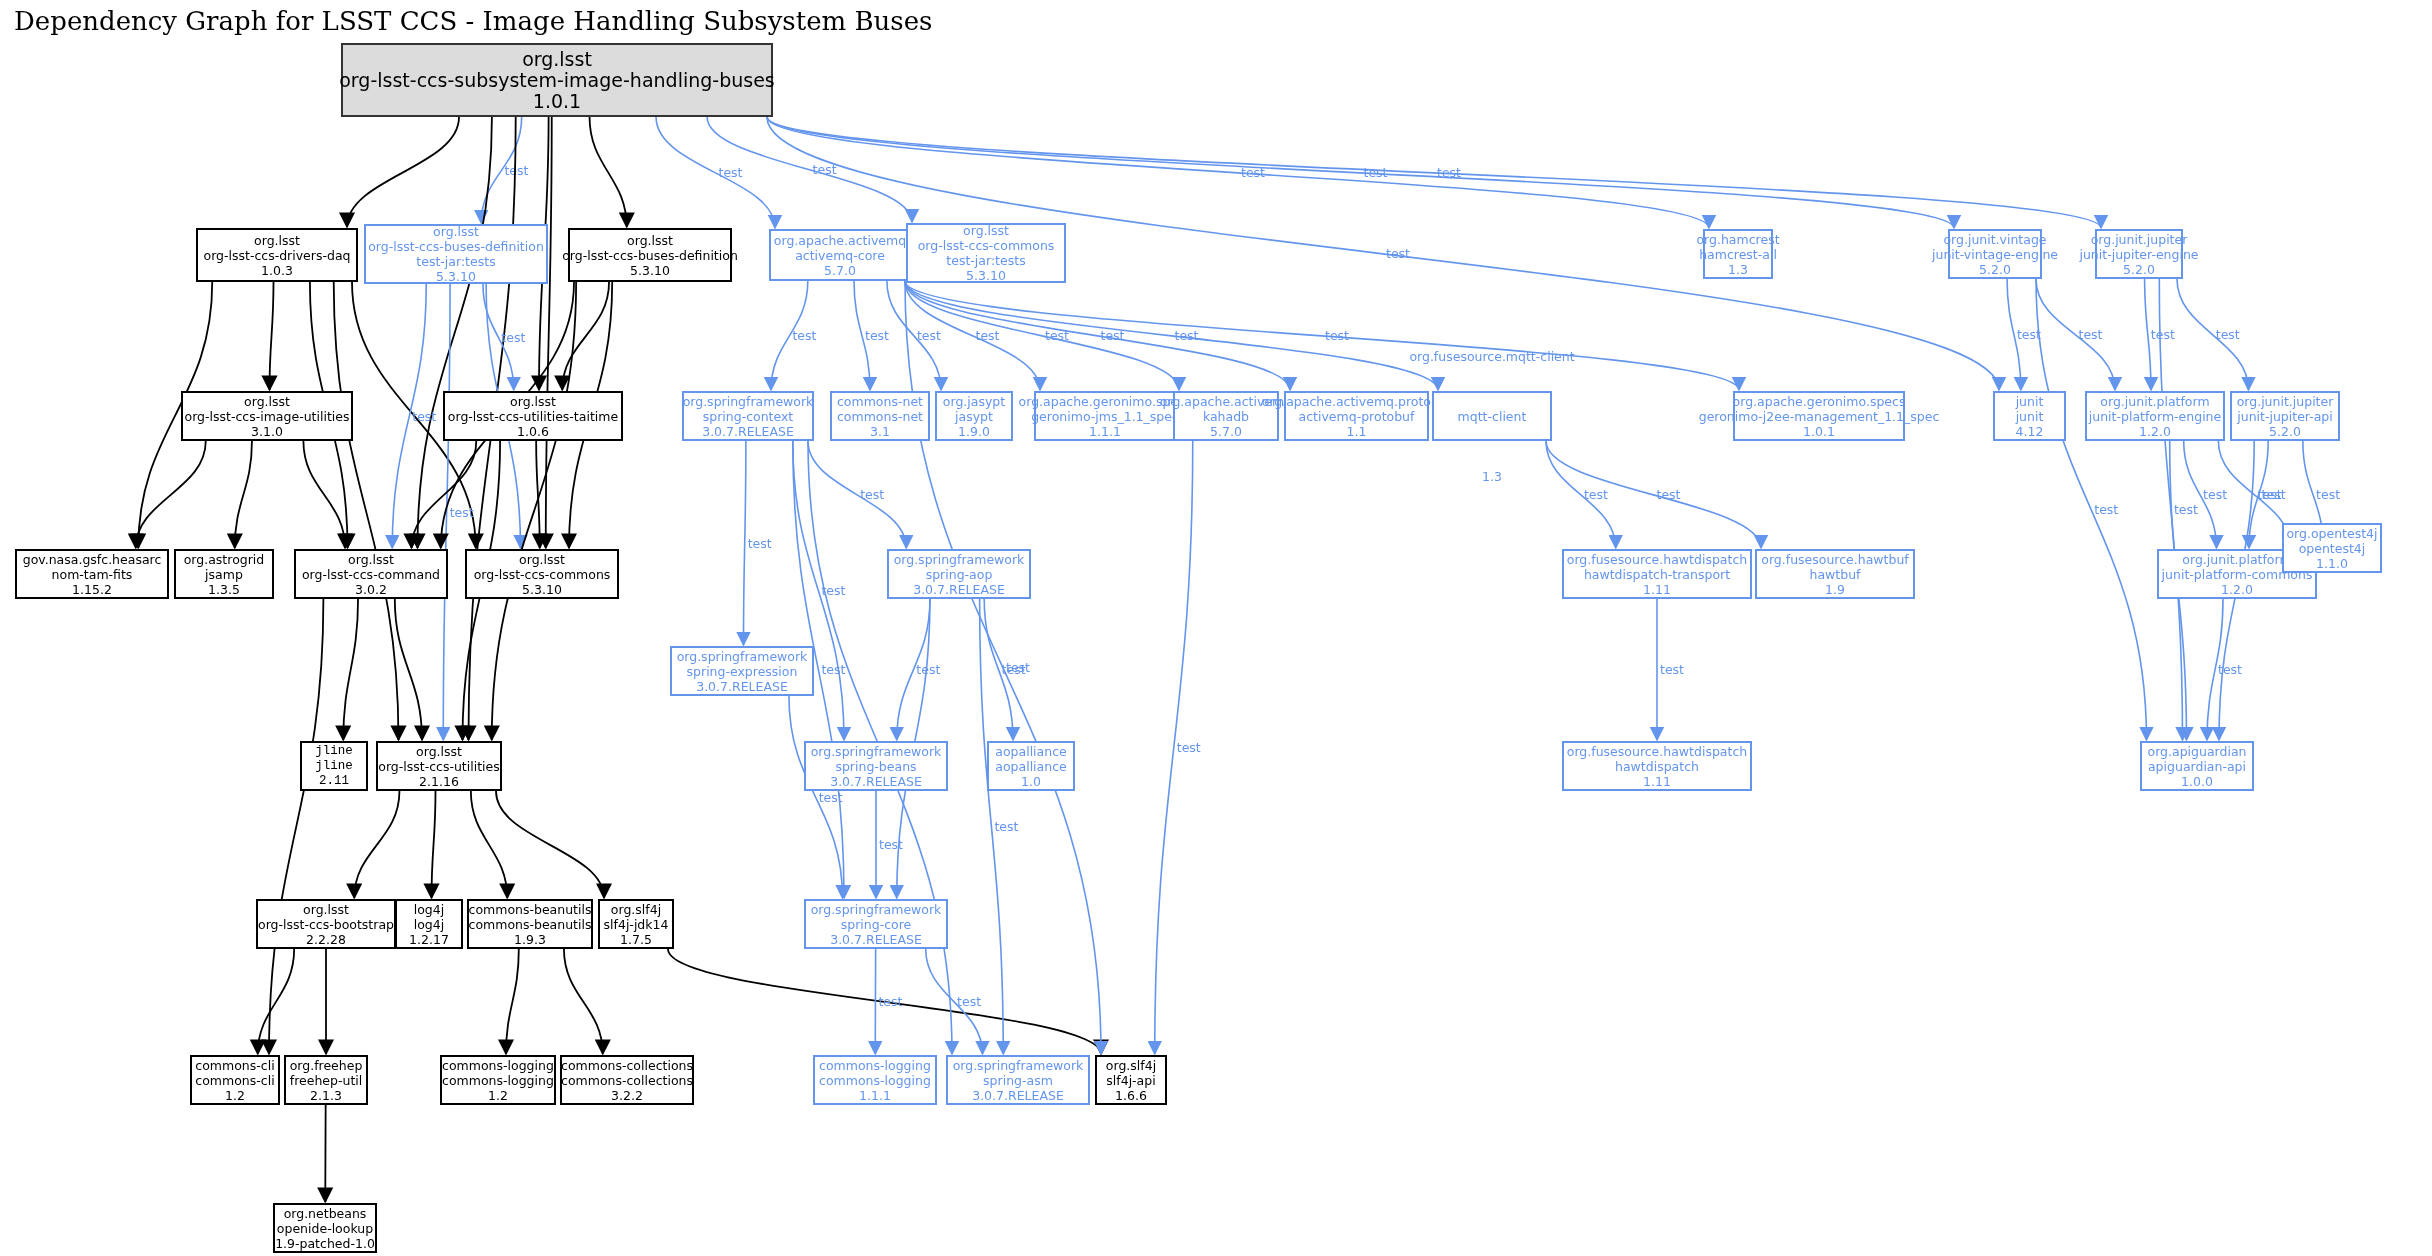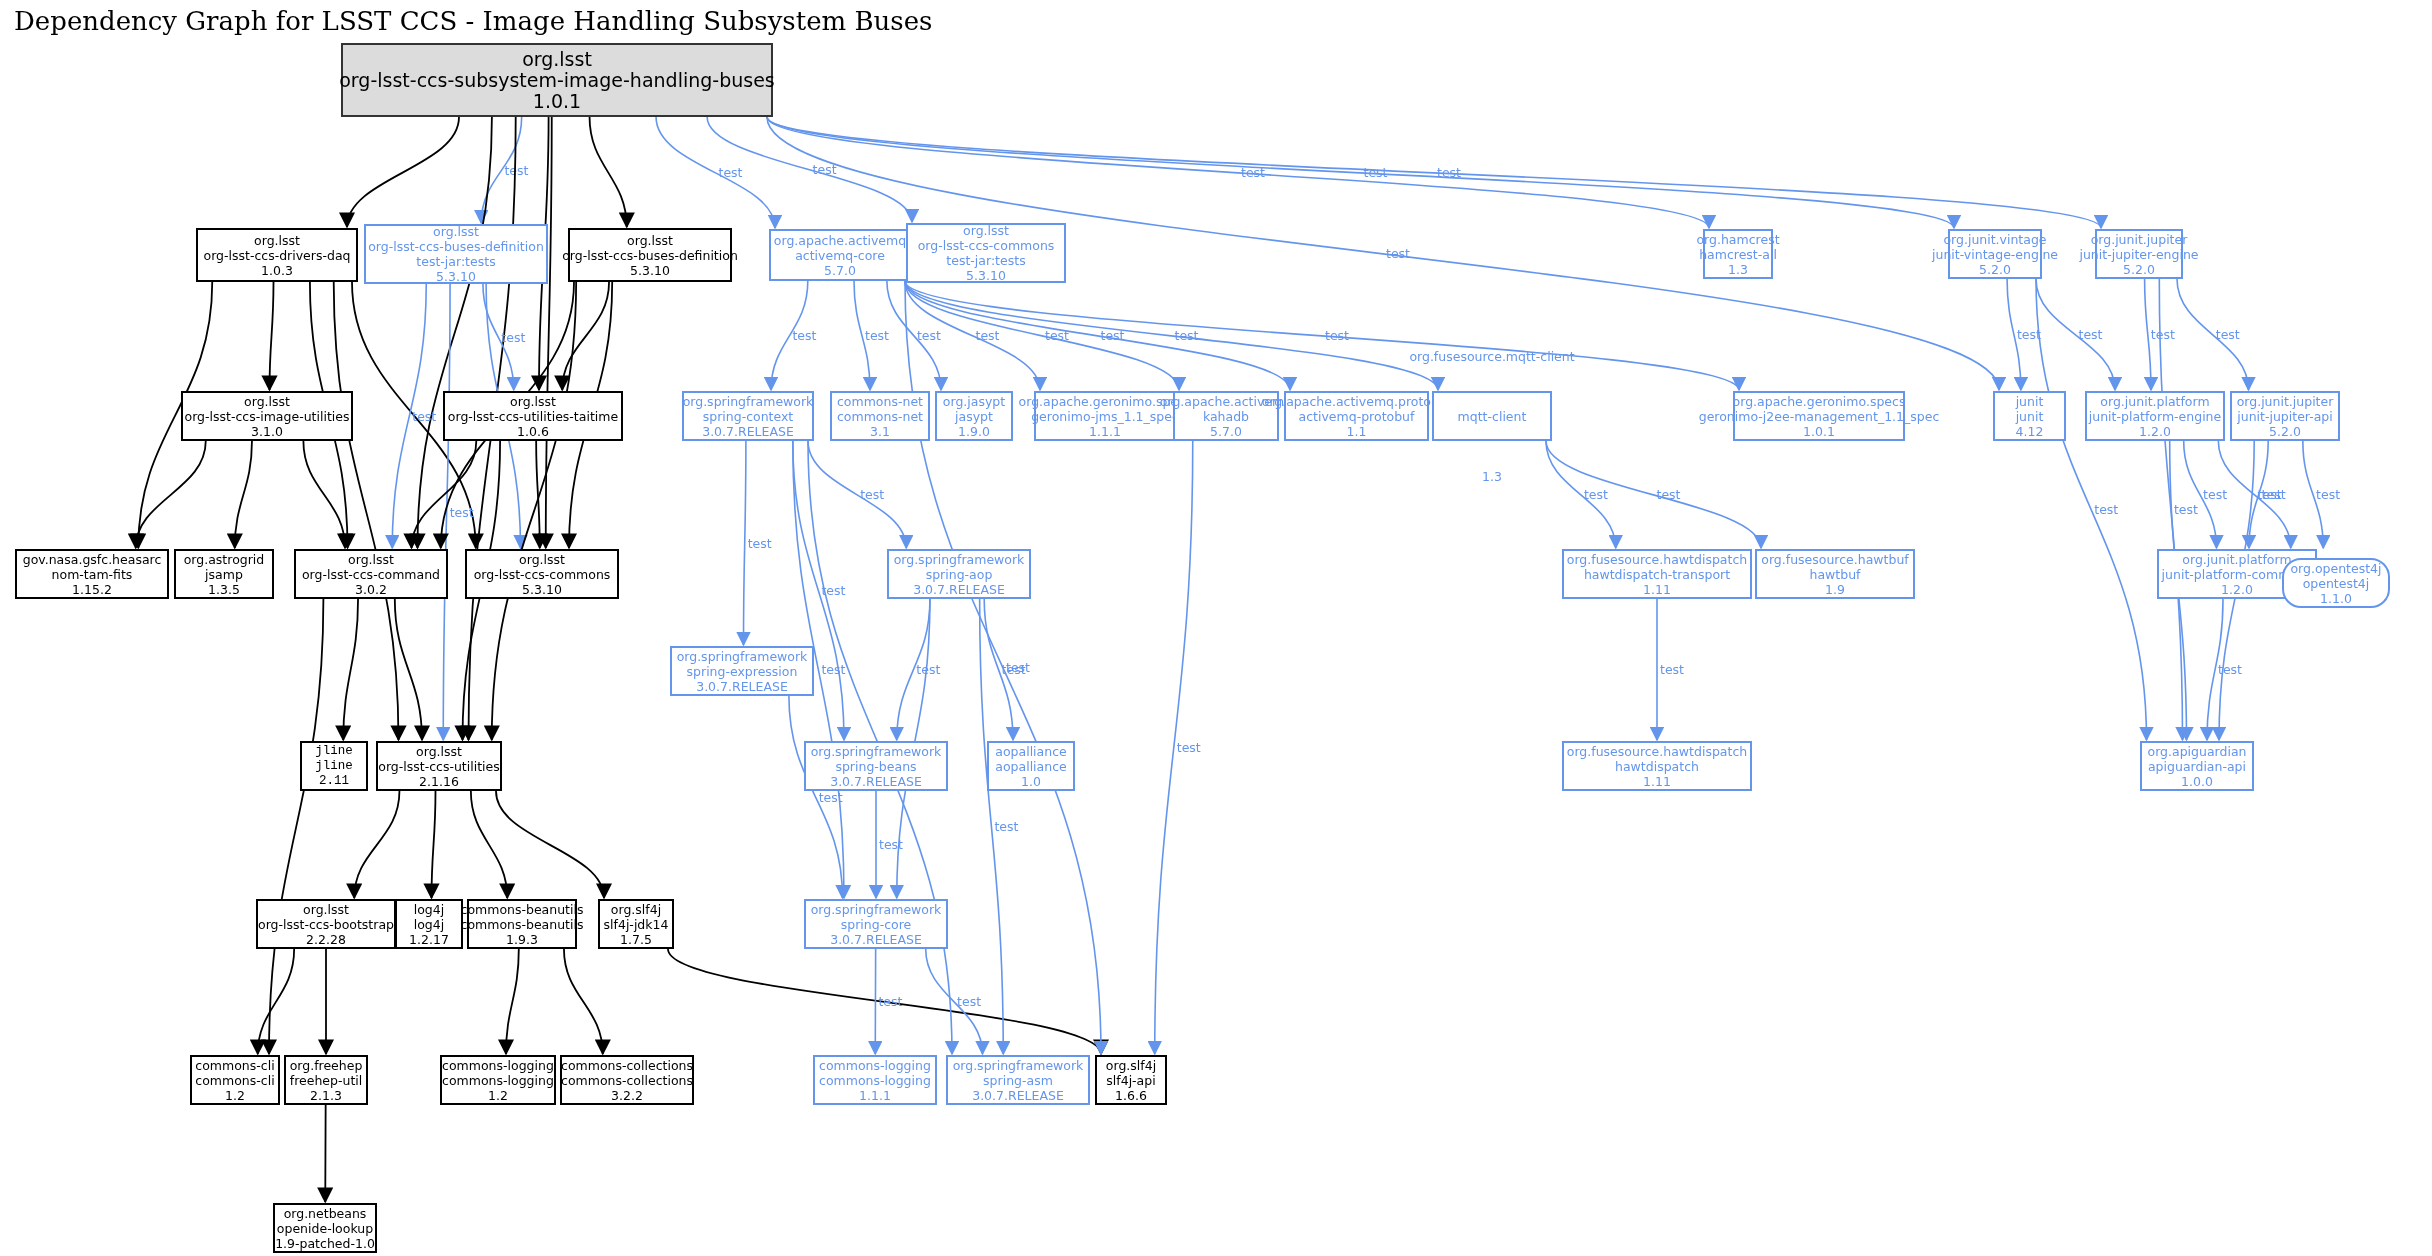--- a/index.html
+++ b/index.html
@@ -305,21 +305,21 @@
     <div class="node test" style="left: 1755px; top: 549px; width: 160px; height: 50px;">
       <span>org.fusesource.hawtbuf</span>
       <span>hawtbuf</span>
       <span>1.9</span>
     </div>
     <div class="node test" style="left: 2157px; top: 549px; width: 160px; height: 50px;">
       <span>org.junit.platform</span>
       <span>junit-platform-commons</span>
       <span>1.2.0</span>
     </div>
-    <div class="node test" style="left: 2282px; top: 558px; width: 108px; height: 50px; border-radius: 19px;">
+    <div class="node test" style="left: 2282px; top: 523px; width: 100px; height: 50px;">
       <span>org.opentest4j</span>
       <span>opentest4j</span>
       <span>1.1.0</span>
     </div>
     <div class="node test" style="left: 670px; top: 646px; width: 144px; height: 50px;">
       <span>org.springframework</span>
       <span>spring-expression</span>
       <span>3.0.7.RELEASE</span>
     </div>
     <div class="node" style="left: 300px; top: 741px; width: 68px; height: 50px; font-family: Liberation Mono, monospace;">
@@ -355,21 +355,21 @@
     <div class="node" style="left: 256px; top: 899px; width: 140px; height: 50px;">
       <span>org.lsst</span>
       <span>org-lsst-ccs-bootstrap</span>
       <span>2.2.28</span>
     </div>
     <div class="node" style="left: 395px; top: 899px; width: 68px; height: 50px;">
       <span>log4j</span>
       <span>log4j</span>
       <span>1.2.17</span>
     </div>
-    <div class="node" style="left: 467px; top: 899px; width: 110px; height: 50px;">
+    <div class="node" style="left: 467px; top: 899px; width: 126px; height: 50px;">
       <span>commons-beanutils</span>
       <span>commons-beanutils</span>
       <span>1.9.3</span>
     </div>
     <div class="node" style="left: 598px; top: 899px; width: 76px; height: 50px;">
       <span>org.slf4j</span>
       <span>slf4j-jdk14</span>
       <span>1.7.5</span>
     </div>
     <div class="node test" style="left: 804px; top: 899px; width: 144px; height: 50px;">

